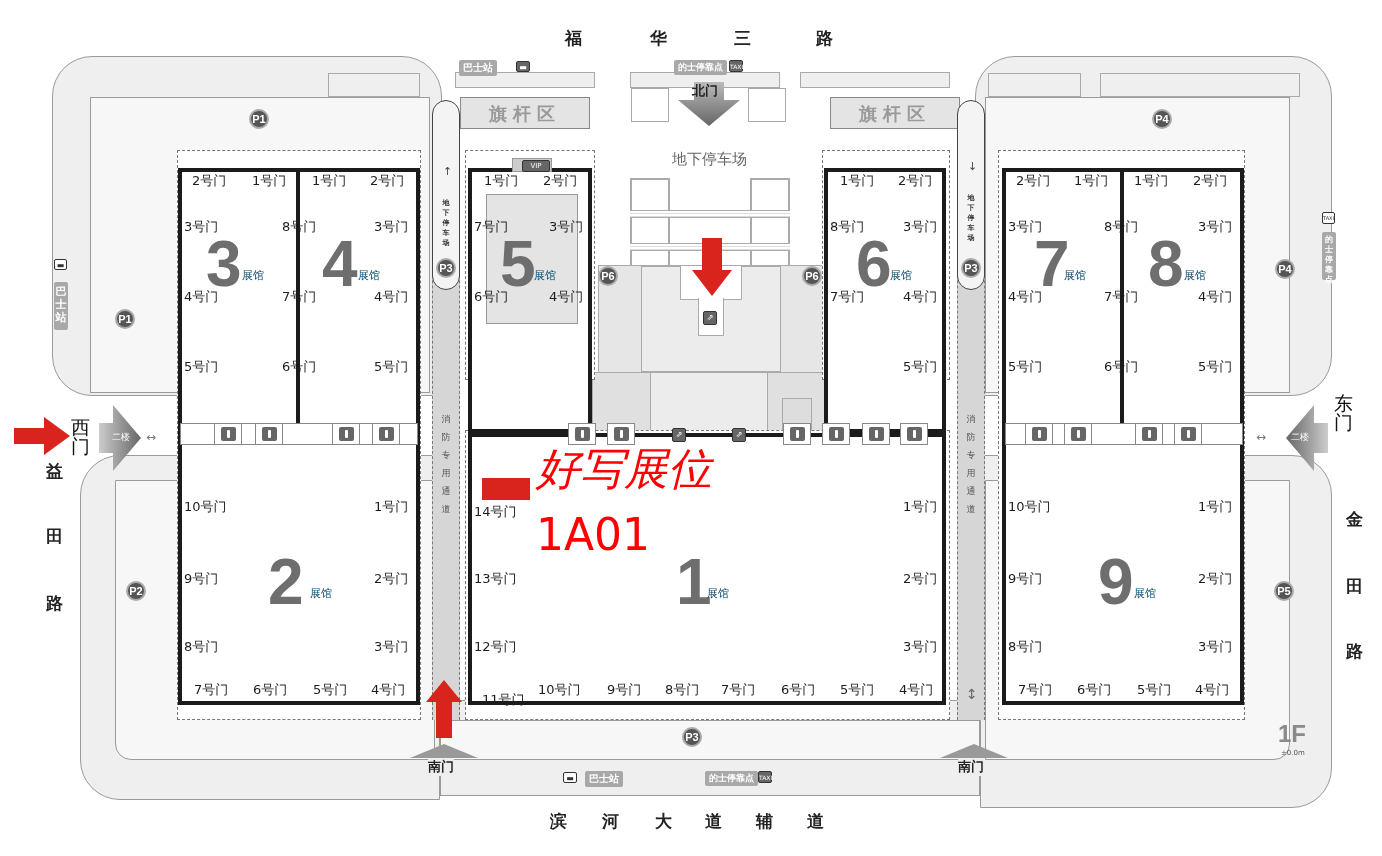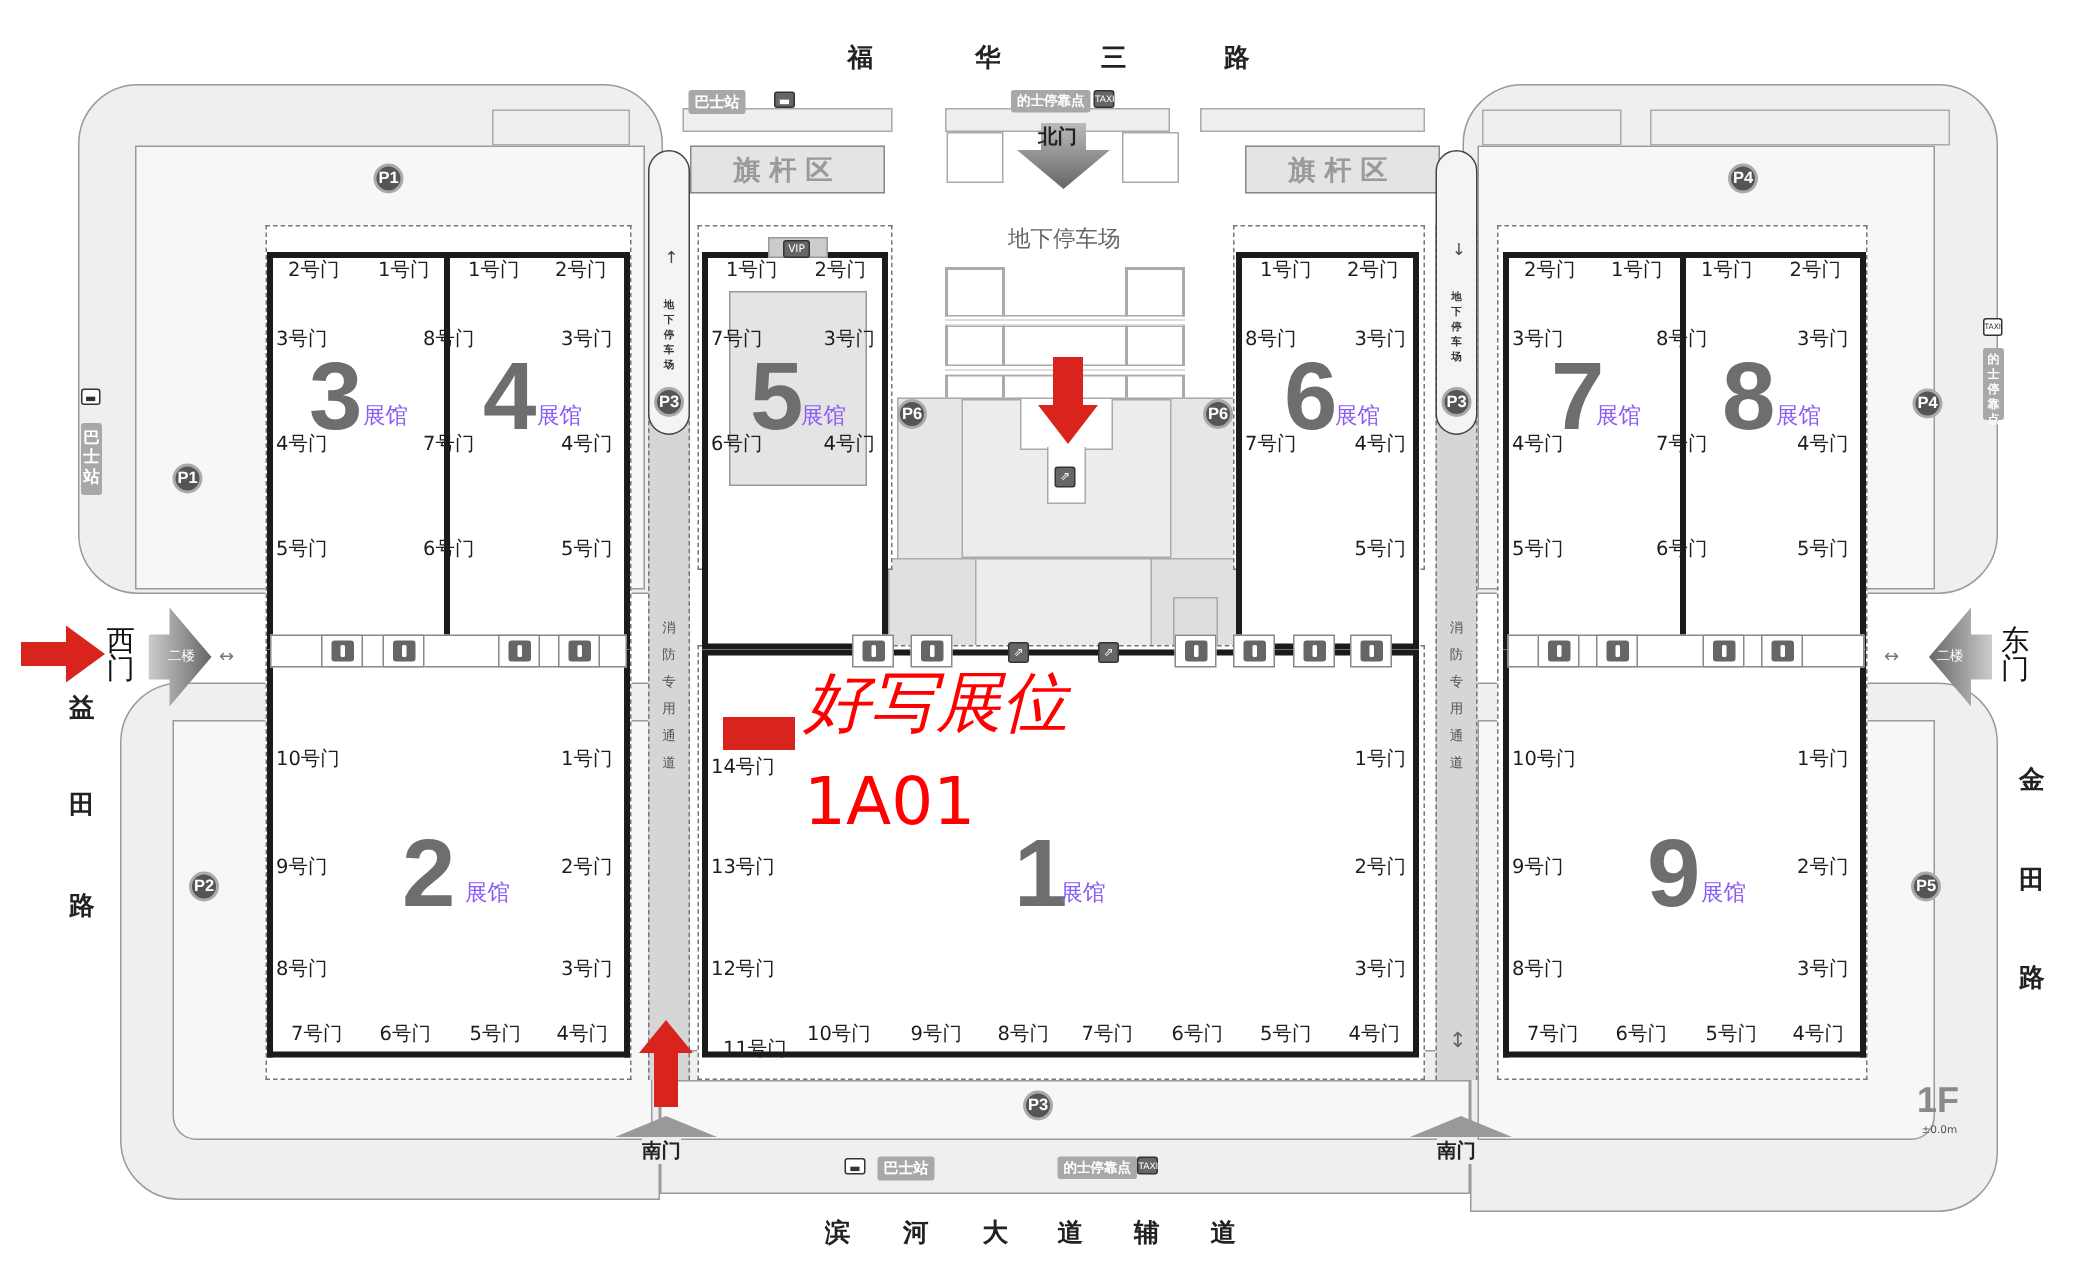--- a/index.html
+++ b/index.html
@@ -8,21 +8,21 @@
   .abs { position: absolute; }
   .road-label { position: absolute; font-size: 17px; font-weight: bold; color: #222; font-family: "DejaVu Sans", sans-serif; }
   .outer { position: absolute; background: #efefef; border: 1px solid #9a9a9a; }
   .inner { position: absolute; background: #f7f7f7; border: 1px solid #9a9a9a; }
   .strip { position: absolute; background: #efefef; border: 1px solid #aaa; }
   .hall-zone { position: absolute; border: 1px dashed #777; background: #fff; }
   .hall { position: absolute; border: 4px solid #1b1b1b; background: #fff; }
   .divider { position: absolute; background: #1b1b1b; }
   .gate { position: absolute; font-size: 13px; color: #1d1d1d; white-space: nowrap; line-height: 14px; font-family: "DejaVu Sans", sans-serif; }
   .hall-num { position: absolute; font-size: 64px; font-weight: bold; color: #6e6e6e; line-height: 64px; font-family: "Liberation Sans", sans-serif; }
-  .hall-suffix { position: absolute; font-size: 15px; color: #8b5cf6; white-space: nowrap; }
+  .hall-suffix { position: absolute; font-size: 11px; color: #0c4a6e; white-space: nowrap; }
   .pbadge { position: absolute; width: 20px; height: 20px; border-radius: 50%; background: #555; border: 2px solid #aaa; color: #fff; font-size: 11px; font-weight: bold; text-align: center; line-height: 16px; font-family: "Liberation Sans", sans-serif; }
   .tag { position: absolute; background: #a8a8a8; color: #fff; font-size: 10px; font-weight: bold; padding: 1px 4px; border-radius: 2px; white-space: nowrap; }
   .tag-v { position: absolute; background: #a8a8a8; color: #fff; font-size: 11px; font-weight: bold; width: 14px; text-align: center; line-height: 13px; padding: 3px 0; border-radius: 2px; }
   .icon-box { position: absolute; background: #666; border: 1px solid #333; border-radius: 2px; color: #fff; font-size: 8px; text-align: center; line-height: 11px; }
   .flag-zone { position: absolute; background: #e4e4e4; border: 1px solid #888; color: #9a9a9a; font-size: 18px; font-weight: bold; text-align: center; letter-spacing: 6px; }
   .lane { position: absolute; background: #d6d6d6; border-left: 1px dashed #777; border-right: 1px dashed #777; }
   .lane-text { position: absolute; font-size: 9px; color: #555; width: 12px; text-align: center; line-height: 18px; }
   .park-lane { position: absolute; background: #f4f4f4; border: 1px solid #444; border-radius: 14px; }
   .park-text { position: absolute; font-size: 7px; color: #333; width: 10px; text-align: center; line-height: 10px; font-weight: bold; }
   .corridor { position: absolute; height: 22px; background: #fff; border: 1px solid #888; }
@@ -196,21 +196,21 @@
 <div class="wc" style="left:332px;top:423px;">
     <span></span>
   </div>
 <div class="wc" style="left:372px;top:423px;">
     <span></span>
   </div>
 
 <div class="hall" style="left:468px;top:168px;width:124px;height:265px;"></div>
 <div class="abs" style="left:486px;top:194px;width:92px;height:130px;background:#e4e4e4;border:1px solid #999;"></div>
 <div class="abs" style="left:512px;top:158px;width:40px;height:14px;background:#ccc;border:1px solid #999;"></div>
-<div class="icon-box" style="left:522px;top:160px;width:18px;height:12px;font-size:7px;">VIP</div>
+<div class="icon-box" style="left:522px;top:160px;width:28px;height:12px;font-size:7px;">VIP</div>
 <div class="hall-num" style="left:500px;top:232px;">5</div>
 <div class="hall-suffix" style="left:534px;top:268px;">展馆</div>
 <div class="gate" style="left:484px;top:174px;">1号门</div>
 <div class="gate" style="left:543px;top:174px;">2号门</div>
 <div class="gate" style="left:474px;top:220px;">7号门</div>
 <div class="gate" style="left:474px;top:290px;">6号门</div>
 <div class="gate" style="left:549px;top:220px;">3号门</div>
 <div class="gate" style="left:549px;top:290px;">4号门</div>
 
 <div class="hall" style="left:824px;top:168px;width:122px;height:265px;"></div>
@@ -342,21 +342,21 @@
   <defs>
       <linearGradient id="ge" x1="1" y1="0" x2="0" y2="0">
         <stop offset="0" stop-color="#ccc"></stop>
         <stop offset="1" stop-color="#666"></stop>
       </linearGradient>
     </defs>
   <polygon points="44,18 30,18 30,0 2,33 30,66 30,48 44,48" fill="url(#ge)"></polygon>
 </svg>
 <div class="abs" style="left:1291px;top:431px;font-size:9px;color:#fff;">二楼</div>
 <div class="abs" style="left:1256px;top:430px;font-size:12px;color:#777;">↔</div>
-<div class="abs" style="left:1334px;top:418px;font-size:19px;width:20px;line-height:19px;color:#111;">东门</div>
+<div class="abs" style="left:1334px;top:394px;font-size:19px;width:20px;line-height:19px;color:#111;">东门</div>
 
 <svg class="abs" style="left:410px;top:744px;" width="68" height="14">
   <polygon points="34,0 68,14 0,14" fill="#999"></polygon>
 </svg>
 <div class="abs" style="left:428px;top:758px;font-size:13px;font-weight:bold;color:#222;background:#eee;">南门</div>
 <svg class="abs" style="left:940px;top:744px;" width="68" height="14">
   <polygon points="34,0 68,14 0,14" fill="#999"></polygon>
 </svg>
 <div class="abs" style="left:958px;top:758px;font-size:13px;font-weight:bold;color:#222;background:#eee;">南门</div>
 <svg class="abs" style="left:424px;top:680px;" width="40" height="60">

